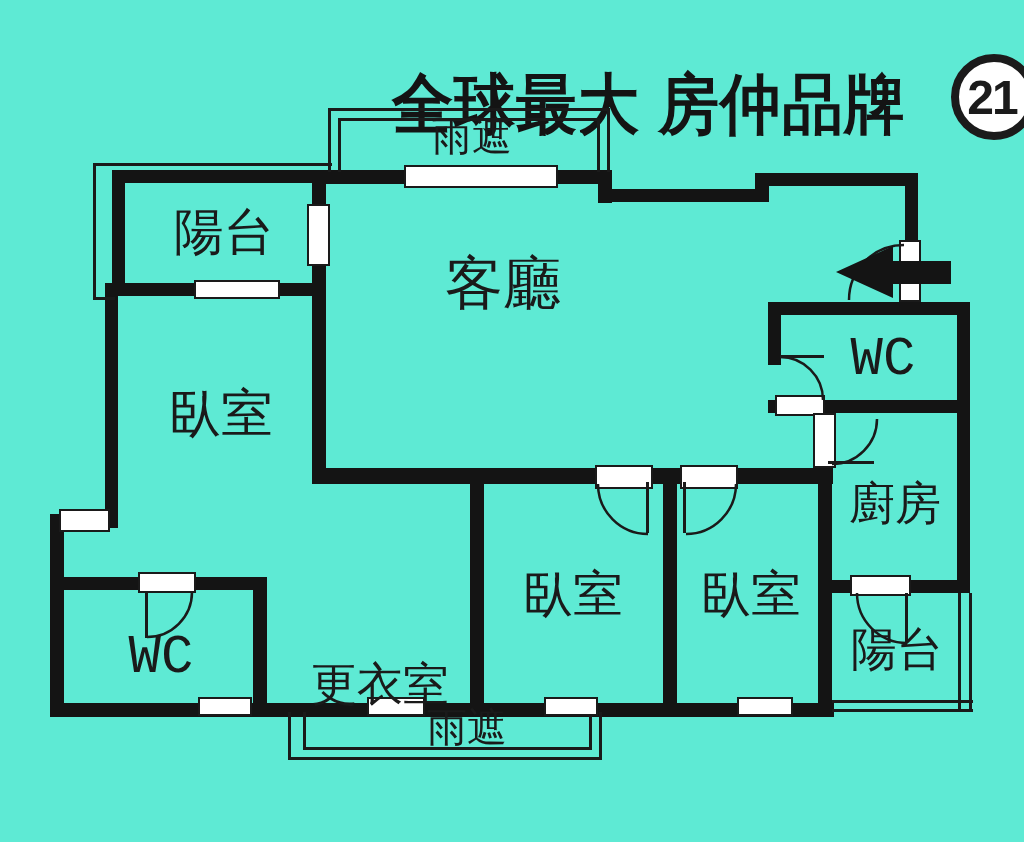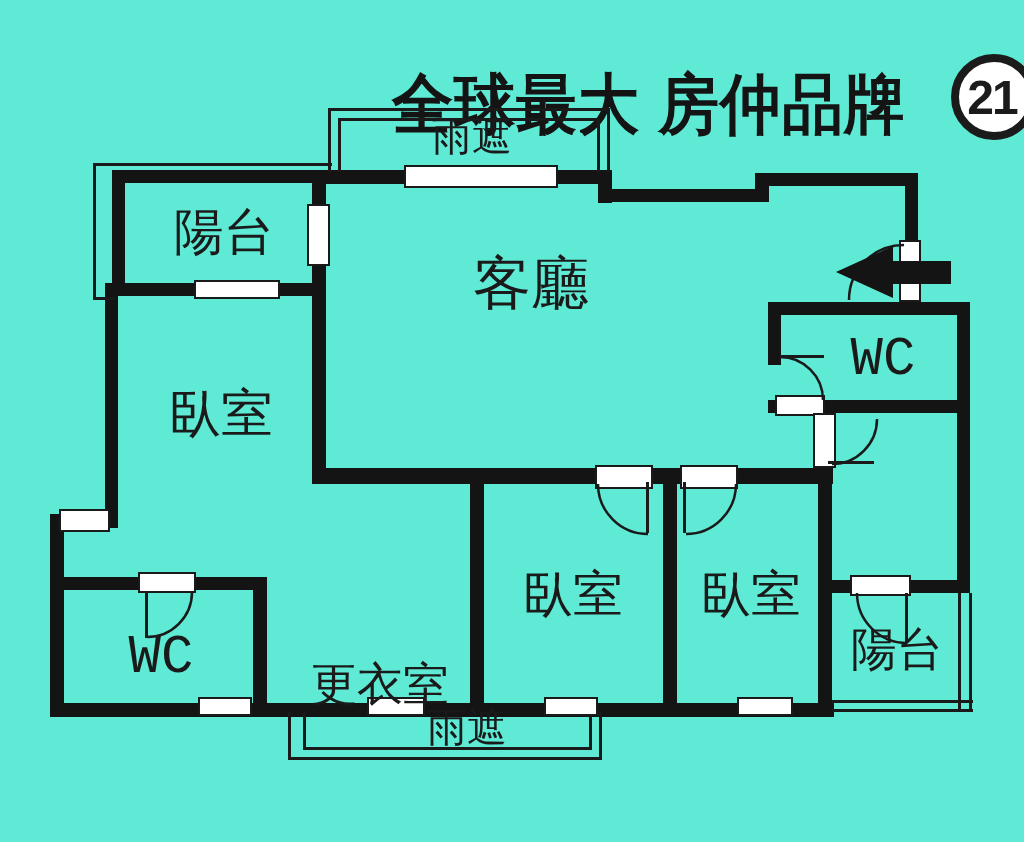--- a/index.html
+++ b/index.html
@@ -136,23 +136,24 @@
       <rect x="905" y="593" width="3" height="50"></rect>
       <rect x="828" y="461" width="46" height="3"></rect>
       <rect x="780" y="355" width="44" height="3"></rect>
     </g>
 
     <polygon fill="#141414" points="836,272 893,246 893,261 951,261 951,284 893,284 893,298"></polygon>
   </svg>
 
   <div class="room-label" style="left:472px;top:140px;font-size:40px;">雨遮</div>
   <div class="room-label" style="left:224px;top:236px;font-size:50px;">陽台</div>
-  <div class="room-label" style="left:503px;top:288px;font-size:58px;margin-left:28px;">客廳</div>
+  <div class="room-label" style="left:503px;top:288px;font-size:58px;">客廳</div>
   <div class="room-label" style="left:883px;top:360px;font-size:54px;">WC</div>
   <div class="room-label" style="left:221px;top:418px;font-size:52px;">臥室</div>
+  <div class="room-label" style="left:895px;top:507px;font-size:46px;">廚房</div>
   <div class="room-label" style="left:573px;top:598px;font-size:50px;">臥室</div>
   <div class="room-label" style="left:751px;top:598px;font-size:50px;">臥室</div>
   <div class="room-label" style="left:897px;top:653px;font-size:46px;">陽台</div>
   <div class="room-label" style="left:161px;top:658px;font-size:54px;">WC</div>
   <div class="room-label" style="left:380px;top:688px;font-size:46px;">更衣室</div>
   <div class="room-label" style="left:467px;top:731px;font-size:40px;">雨遮</div>
 
 </div>
 
 </body></html>

